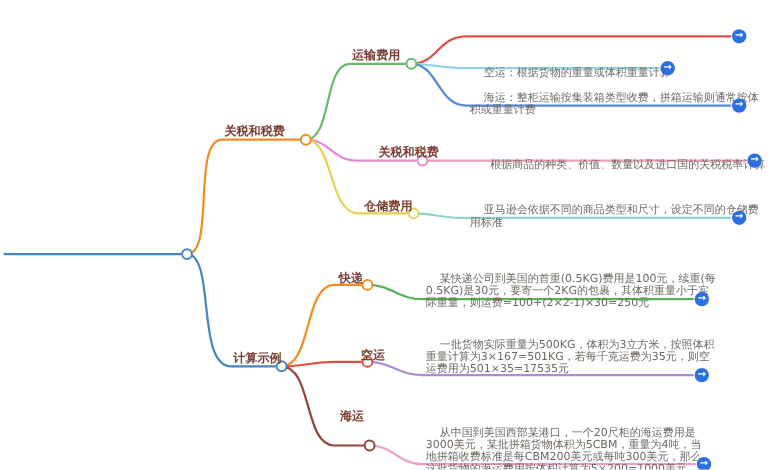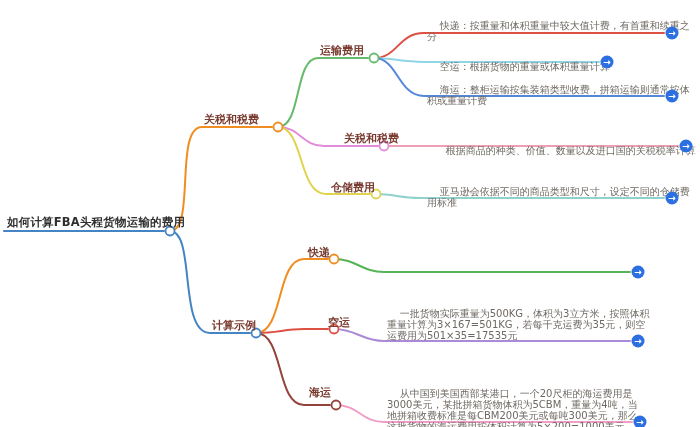--- a/index.html
+++ b/index.html
@@ -69,36 +69,29 @@
     <circle cx="278" cy="127" r="4.5" fill="#fff" stroke="#ef8d20" stroke-width="1.8"></circle>
     <circle cx="256" cy="333" r="4.5" fill="#fff" stroke="#4584c4" stroke-width="1.8"></circle>
     <circle cx="374" cy="58" r="4.5" fill="#fff" stroke="#66bb6a" stroke-width="1.8"></circle>
     <circle cx="384" cy="146" r="4.5" fill="#fff" stroke="#e18cd8" stroke-width="1.8"></circle>
     <circle cx="376" cy="194" r="4.5" fill="#fff" stroke="#e0d44e" stroke-width="1.8"></circle>
     <circle cx="334" cy="259" r="4.5" fill="#fff" stroke="#ef8d20" stroke-width="1.8"></circle>
     <circle cx="334" cy="329" r="4.5" fill="#fff" stroke="#dd5145" stroke-width="1.8"></circle>
     <circle cx="336" cy="405" r="4.5" fill="#fff" stroke="#94423c" stroke-width="1.8"></circle>
   </svg>
 
-  <div class="node root" style="left:7px; top:216px;">
-    <span>如何计算FBA头程货物运输的费用</span>
-  </div>
 
   <div class="node" style="left:204px; top:113px;">
     <span>关税和税费</span>
   </div>
 
   <div class="node" style="left:320px; top:44px;">
     <span>运输费用</span>
   </div>
 
-  <div class="leaf" style="left:427px; top:9px;">
-    <span>快递：按重量和体积重量中较大值计费，有首重和续重之
-分</span>
-  </div>
   <div class="link-icon" style="left:672px; top:33px;">→</div>
 
   <div class="leaf" style="left:427px; top:50px;">
     <span>空运：根据货物的重量或体积重量计算</span>
   </div>
   <div class="link-icon" style="left:607px; top:62px;">→</div>
 
   <div class="leaf" style="left:427px; top:73px;">
     <span>海运：整柜运输按集装箱类型收费，拼箱运输则通常按体
 积或重量计费</span>
@@ -122,33 +115,38 @@
   </div>
   <div class="link-icon" style="left:672px; top:198px;">→</div>
 
   <div class="node" style="left:212px; top:319px;">
     <span>计算示例</span>
   </div>
 
   <div class="node" style="left:308px; top:246px;">
     <span>快递</span>
   </div>
+  <div class="leaf" style="left:387px; top:237px;">
+    <span>某快递公司到美国的首重(0.5KG)费用是100元，续重(每
+0.5KG)是30元，要寄一个2KG的包裹，其体积重量小于实
+际重量，则运费=100+(2×2-1)×30=250元</span>
+  </div>
   <div class="link-icon" style="left:638px; top:272px;">→</div>
 
   <div class="node" style="left:308px; top:316px;margin-left:20px;">
     <span>空运</span>
   </div>
   <div class="leaf" style="left:387px; top:297px;">
     <span>一批货物实际重量为500KG，体积为3立方米，按照体积
 重量计算为3×167=501KG，若每千克运费为35元，则空
 运费用为501×35=17535元</span>
   </div>
   <div class="link-icon" style="left:638px; top:341px;">→</div>
 
-  <div class="node" style="left:309px; top:386px;">
+  <div class="node" style="left:309px; top:372px;">
     <span>海运</span>
   </div>
   <div class="leaf" style="left:387px; top:377px;">
     <span>从中国到美国西部某港口，一个20尺柜的海运费用是
 3000美元，某批拼箱货物体积为5CBM，重量为4吨，当
 地拼箱收费标准是每CBM200美元或每吨300美元，那么
 这批货物的海运费用按体积计算为5×200=1000美元</span>
   </div>
   <div class="link-icon" style="left:640px; top:422px;">→</div>
 

